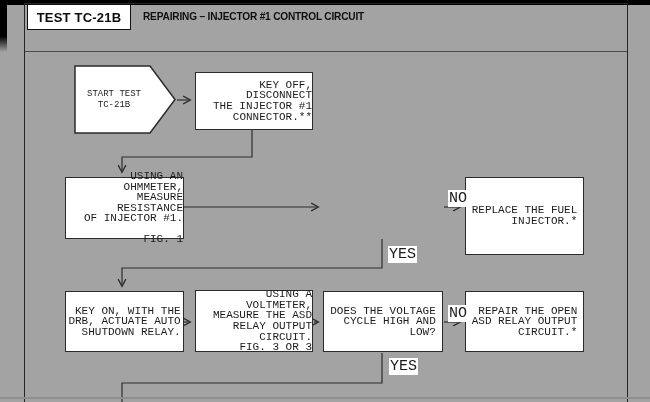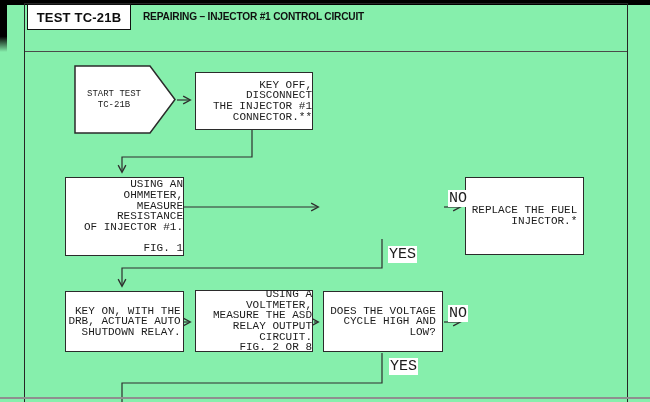--- a/index.html
+++ b/index.html
@@ -1,21 +1,21 @@
 <!DOCTYPE html>
 <html><head>
 <meta charset="utf-8">
 <style>
   * { margin: 0; padding: 0; box-sizing: border-box; }
   html, body { background: #e8e8e8; }
   #screen {
     position: relative;
     width: 650px;
     height: 402px;
-    background: #86efac;
+    background: #a3a3a3;
     overflow: hidden;
     font-family: "Liberation Mono", monospace;
   }
   
   .top-bar {
     position: absolute; left: 0; top: 0; width: 650px; height: 4.5px;
     background: #000;
   }
   .left-bar {
     position: absolute; left: 0; top: 0; width: 7px; height: 52px;
@@ -116,44 +116,47 @@
     </g>
   </svg>
 
   <div class="start-label">START TEST
 TC-21B</div>
 
   <div class="node" style="left:195px; top:72px; width:118px; height:58px;">KEY OFF, DISCONNECT
 THE INJECTOR #1
 CONNECTOR.**</div>
 
-  <div class="node" style="left:65px; top:177px; width:119px; height:79px;">USING AN OHMMETER,
+  <div class="node" style="left:65px; top:177px; width:119px; height:62px;">USING AN OHMMETER,
 MEASURE RESISTANCE
 OF INJECTOR #1.
 
 FIG. 1</div>
 
 
   <div class="node" style="left:465px; top:177px; width:119px; height:78px;">REPLACE THE FUEL
 INJECTOR.*</div>
 
   <div class="node" style="left:65px; top:291px; width:119px; height:61px;">KEY ON, WITH THE
 DRB, ACTUATE AUTO
 SHUTDOWN RELAY.</div>
 
   <div class="node" style="left:195px; top:290px; width:118px; height:62px;">USING A VOLTMETER,
 MEASURE THE ASD
 RELAY OUTPUT
 CIRCUIT.
-FIG. 2 OR 8</div>
+FIG. 3 OR 3</div>
 
   <div class="node" style="left:323px; top:291px; width:120px; height:61px;">DOES THE VOLTAGE
 CYCLE HIGH AND
 LOW?</div>
 
+  <div class="node" style="left:465px; top:291px; width:119px; height:61px;">REPAIR THE OPEN
+ASD RELAY OUTPUT
+CIRCUIT.*</div>
 
   <div class="edge-label" style="left:448px; top:190px;">NO</div>
   <div class="edge-label" style="left:388px; top:246px;">YES</div>
   <div class="edge-label" style="left:448px; top:305px;">NO</div>
   <div class="edge-label" style="left:389px; top:358px;">YES</div>
 
   <div class="cut-line"></div>
 
 </div>
 

